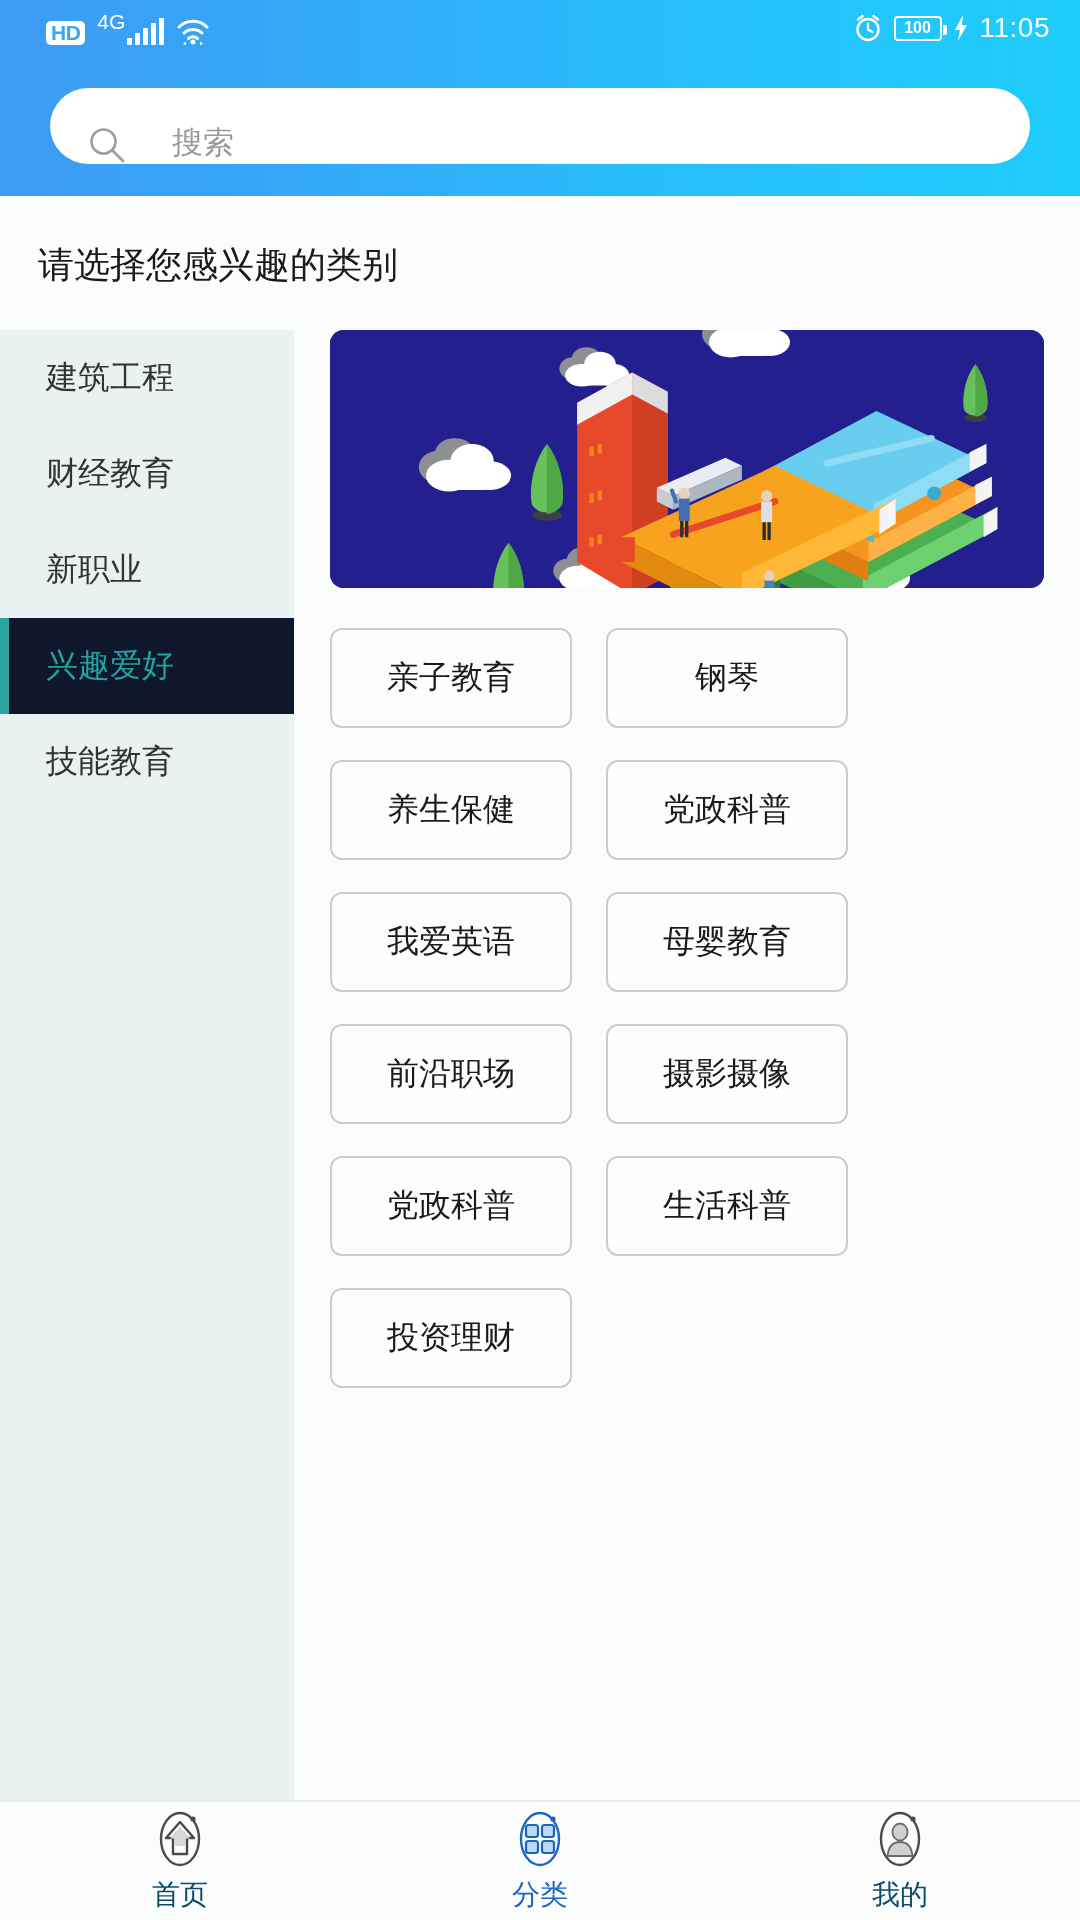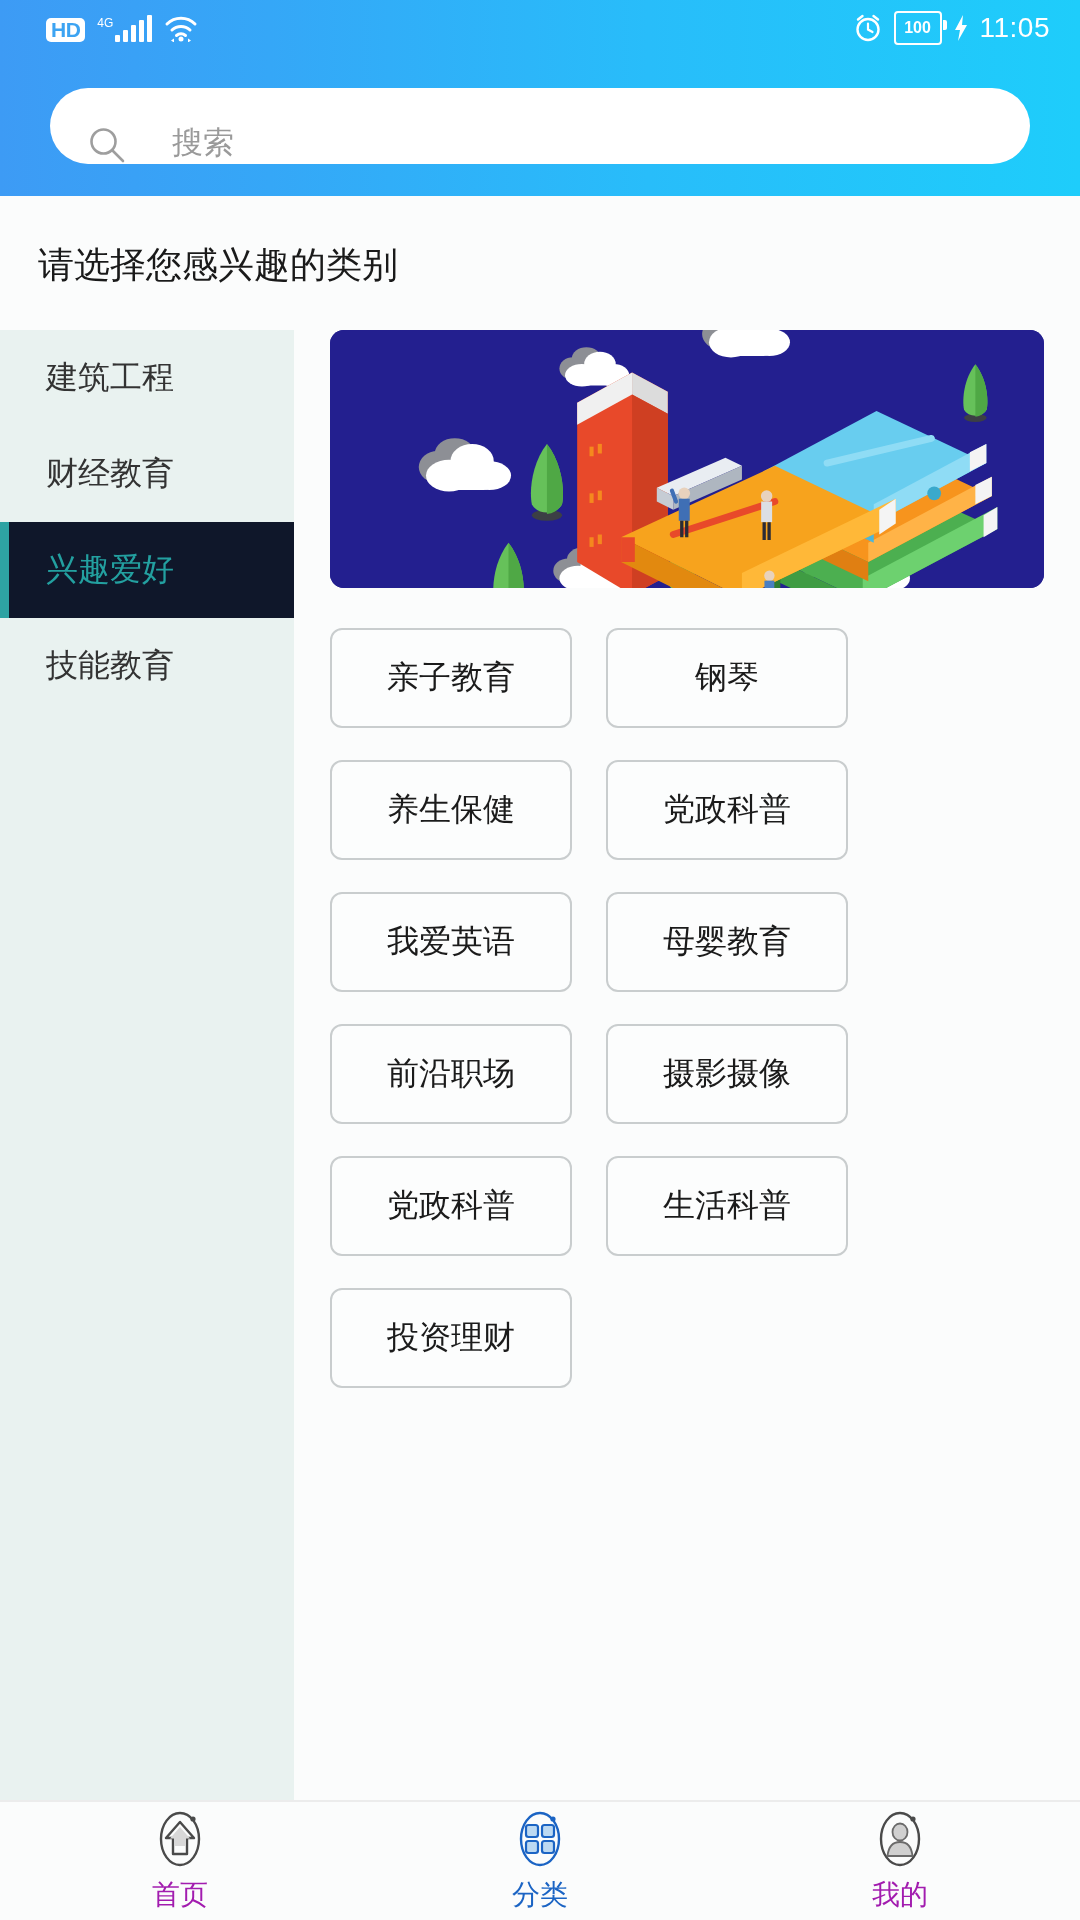--- a/index.html
+++ b/index.html
@@ -31,34 +31,34 @@
     background: #ffffff;
     color: #3da4f2;
     font-size: 21px;
     font-weight: bold;
     border-radius: 5px;
     padding: 1px 5px 2px 5px;
     line-height: 1;
     letter-spacing: -0.5px;
   }
   .net-group { display: flex; align-items: flex-end; gap: 2px; }
-  .net-label { font-size: 12px; line-height: 1; margin-bottom: 13px; font-weight: 500; }
+  .net-label { font-size: 21px; line-height: 1; margin-bottom: 13px; font-weight: 500; }
   .bars { display: flex; align-items: flex-end; gap: 3px; height: 26px; }
   .bars i { display: block; width: 5px; background: #fff; border-radius: 1px; }
   .bars i:nth-child(1){height:7px}
   .bars i:nth-child(2){height:12px}
   .bars i:nth-child(3){height:17px}
   .bars i:nth-child(4){height:22px}
   .bars i:nth-child(5){height:27px}
   .wifi { width: 34px; height: 27px; position: relative; }
   .wifi svg { display: block; }
   .sb-right { display: flex; align-items: center; gap: 11px; }
   .alarm svg, .bolt svg { display: block; }
   .battery {
-    width: 48px; height: 34px;
+    width: 48px; height: 25px;
     border: 2.5px solid #ffffff;
     border-radius: 4px;
     display: flex; align-items: center; justify-content: center;
     position: relative;
     box-sizing: border-box;
   }
   .battery::after {
     content:"";
     position:absolute; right:-7px; top:7px;
     width:4px; height:10px; background:#fff; border-radius:0 2px 2px 0;
@@ -187,21 +187,21 @@
     flex: 1;
     display: flex;
     flex-direction: column;
     align-items: center;
     gap: 6px;
   }
   .nav-icon { width: 62px; height: 62px; }
   .nav-icon svg { display: block; }
   .nav-label {
     font-size: 28px;
-    color: #a21caf;
+    color: #0c4a6e;
   }
   .nav-item.active .nav-label { color: #1b64c4; }
 </style>
 </head>
 <body>
 
 <div class="statusbar">
   <div class="sb-left">
     <span class="hd-badge">HD</span>
     <span class="net-group">
@@ -260,20 +260,23 @@
 
 <div class="body-wrap">
 
   <div class="sidebar">
     <div class="side-item">
       <span>建筑工程</span>
     </div>
     <div class="side-item">
       <span>财经教育</span>
     </div>
+    <div class="side-item">
+      <span>新职业</span>
+    </div>
     <div class="side-item active">
       <span>兴趣爱好</span>
     </div>
     <div class="side-item">
       <span>技能教育</span>
     </div>
   </div>
 
   <div class="content">
 

